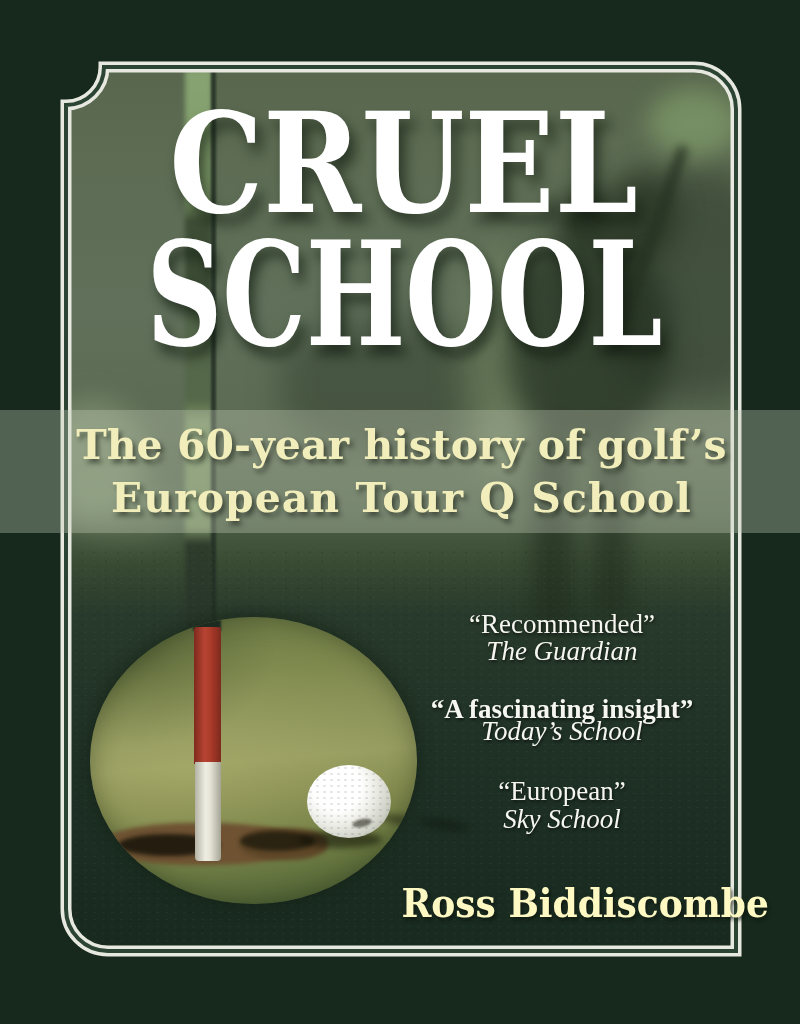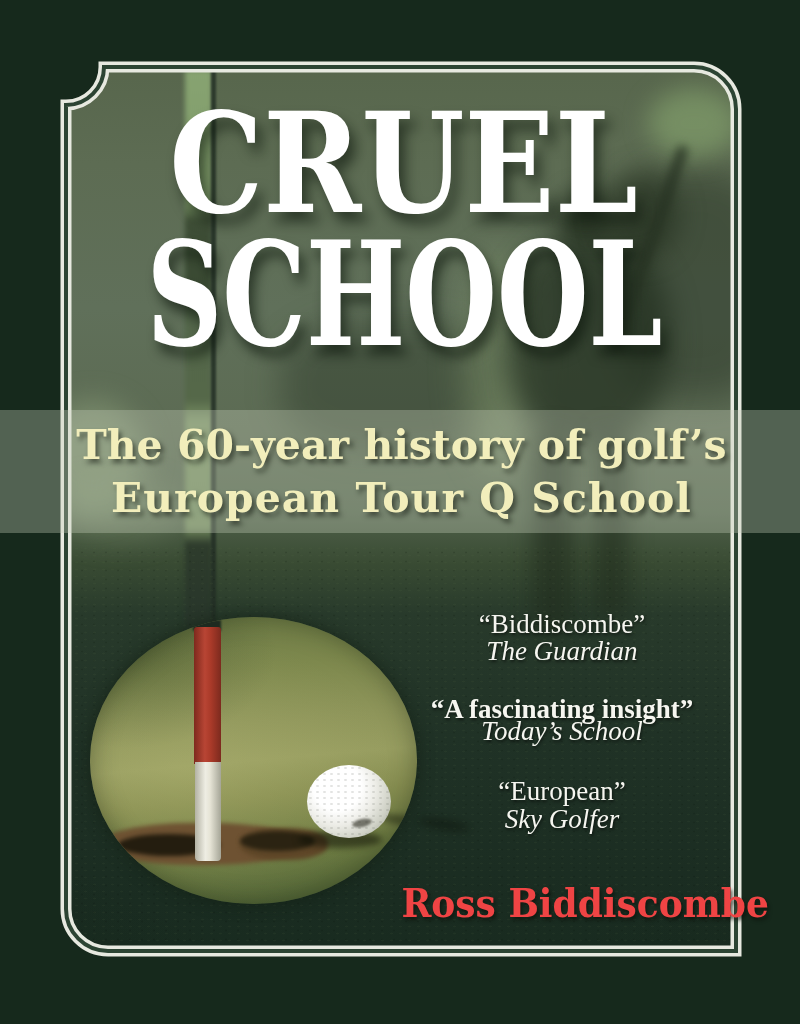--- a/index.html
+++ b/index.html
@@ -141,21 +141,21 @@
     font-family:"Liberation Serif",serif;color:#f6f6f0;font-size:27px;line-height:1;
     text-shadow:1px 2px 3px rgba(0,0,0,.55);
   }
   .quote-src{font-style:italic;}
   .q1{top:611px;} .q1s{top:638px;}
   .q2{top:696px;font-weight:bold;} .q2s{top:718px;}
   .q3{top:778px;} .q3s{top:806px;}
 
   .author{
     position:absolute;left:381px;width:300px;top:883px;text-align:left;white-space:nowrap;
-    color:#ef4444;font-weight:bold;font-size:40px;line-height:1;
+    color:#fef9c3;font-weight:bold;font-size:40px;line-height:1;
     text-shadow:2px 3px 4px rgba(10,15,8,.6);
   }
   .author .tscale{display:inline-block;transform:scaleX(.9);}
 </style>
 </head>
 <body>
 
 <div class="photo-clip">
   <div class="bg-base"></div>
 
@@ -209,22 +209,22 @@
 <div class="title-line t1">
   <span class="tscale">CRUEL</span>
 </div>
 <div class="title-line t2">
   <span class="tscale">SCHOOL</span>
 </div>
 
 <div class="sub-line s1">The 60-year history of golf’s</div>
 <div class="sub-line s2">European Tour Q School</div>
 
-<div class="quote-line q1">“Biddiscombe”</div>
+<div class="quote-line q1">“Recommended”</div>
 <div class="quote-line quote-src q1s">The Guardian</div>
 <div class="quote-line q2">“A fascinating insight”</div>
 <div class="quote-line quote-src q2s">Today’s School</div>
 <div class="quote-line q3">“European”</div>
-<div class="quote-line quote-src q3s">Sky Golfer</div>
+<div class="quote-line quote-src q3s">Sky School</div>
 
 <div class="author">
   <span class="tscale">Ross Biddiscombe</span>
 </div>
 
 </body></html>

